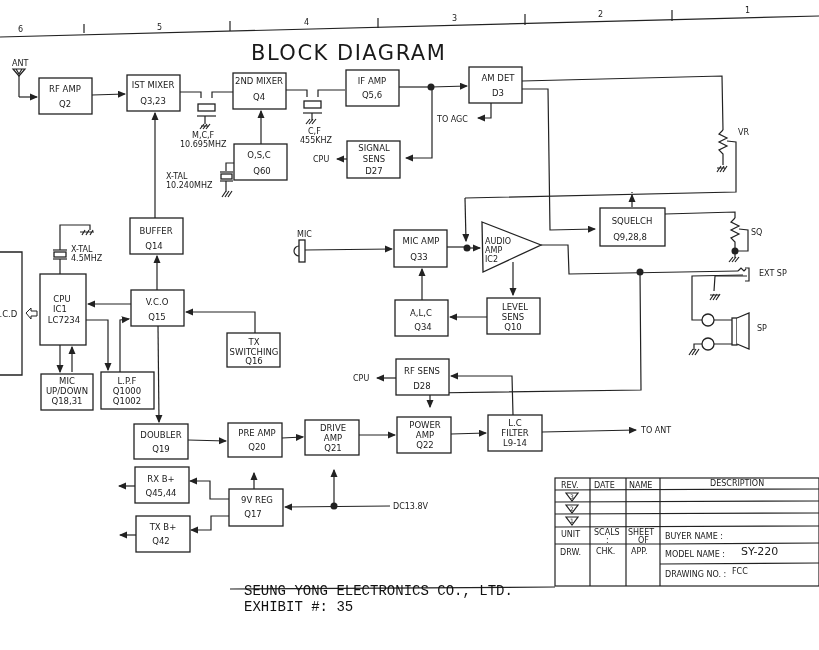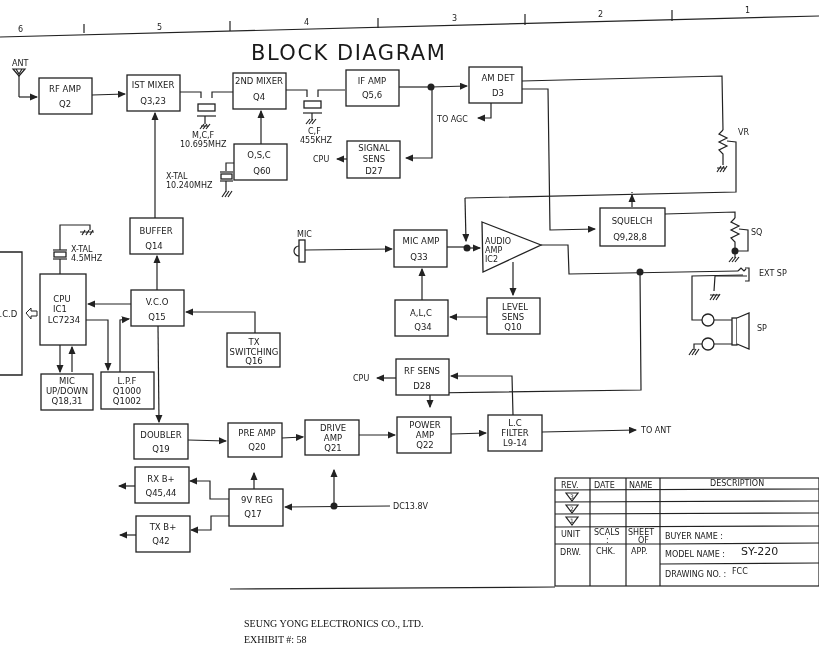--- a/index.html
+++ b/index.html
@@ -5,21 +5,21 @@
   html, body { margin:0; padding:0; background:#ffffff; }
   body { width:819px; height:650px; position:relative; overflow:hidden; font-family:"DejaVu Sans", sans-serif; color:#1a1a1a; }
   #diagram { position:absolute; left:0; top:0; width:819px; height:650px; }
   #diagram text { font-family:"DejaVu Sans", sans-serif; fill:#1a1a1a; }
   .blk { fill:#fff; stroke:#222; stroke-width:1.3; }
   .wire { fill:none; stroke:#222; stroke-width:1.2; }
   .lbl { font-size:8.5px; text-anchor:middle; }
   .small { font-size:8px; }
   .title { font-size:21px; letter-spacing:1.5px; }
   .zone { font-size:8px; }
-  .footer { position:absolute; left:244px; top:616px; font-family:Liberation Serif, serif; font-size:10px; line-height:15.5px; color:#111; }
+  .footer { position:absolute; left:244px; top:584px; font-family:Liberation Mono, monospace; font-size:14px; line-height:15.5px; color:#111; }
   .footer div { white-space:nowrap; }
 </style>
 </head>
 <body>
 
 <svg id="diagram" width="819" height="650" viewBox="0 0 819 650" xmlns="http://www.w3.org/2000/svg">
   <defs>
     <marker id="arr" markerWidth="7" markerHeight="7" refX="6" refY="3" orient="auto">
       <path d="M0,0 L7,3 L0,6 z" fill="#222"></path>
     </marker>
@@ -401,14 +401,14 @@
     <text x="741" y="555" style="font-size:11px">SY-220</text>
     <text class="small" x="665" y="577">DRAWING NO. :</text>
     <text class="small" x="732" y="574">FCC</text>
   </g>
 
   <line x1="230" y1="589" x2="555" y2="587" class="wire"></line>
 </svg>
 
 <div class="footer">
   <div>SEUNG YONG ELECTRONICS CO., LTD.</div>
-  <div>EXHIBIT #:  58</div>
+  <div>EXHIBIT #:  35</div>
 </div>
 
 </body></html>

